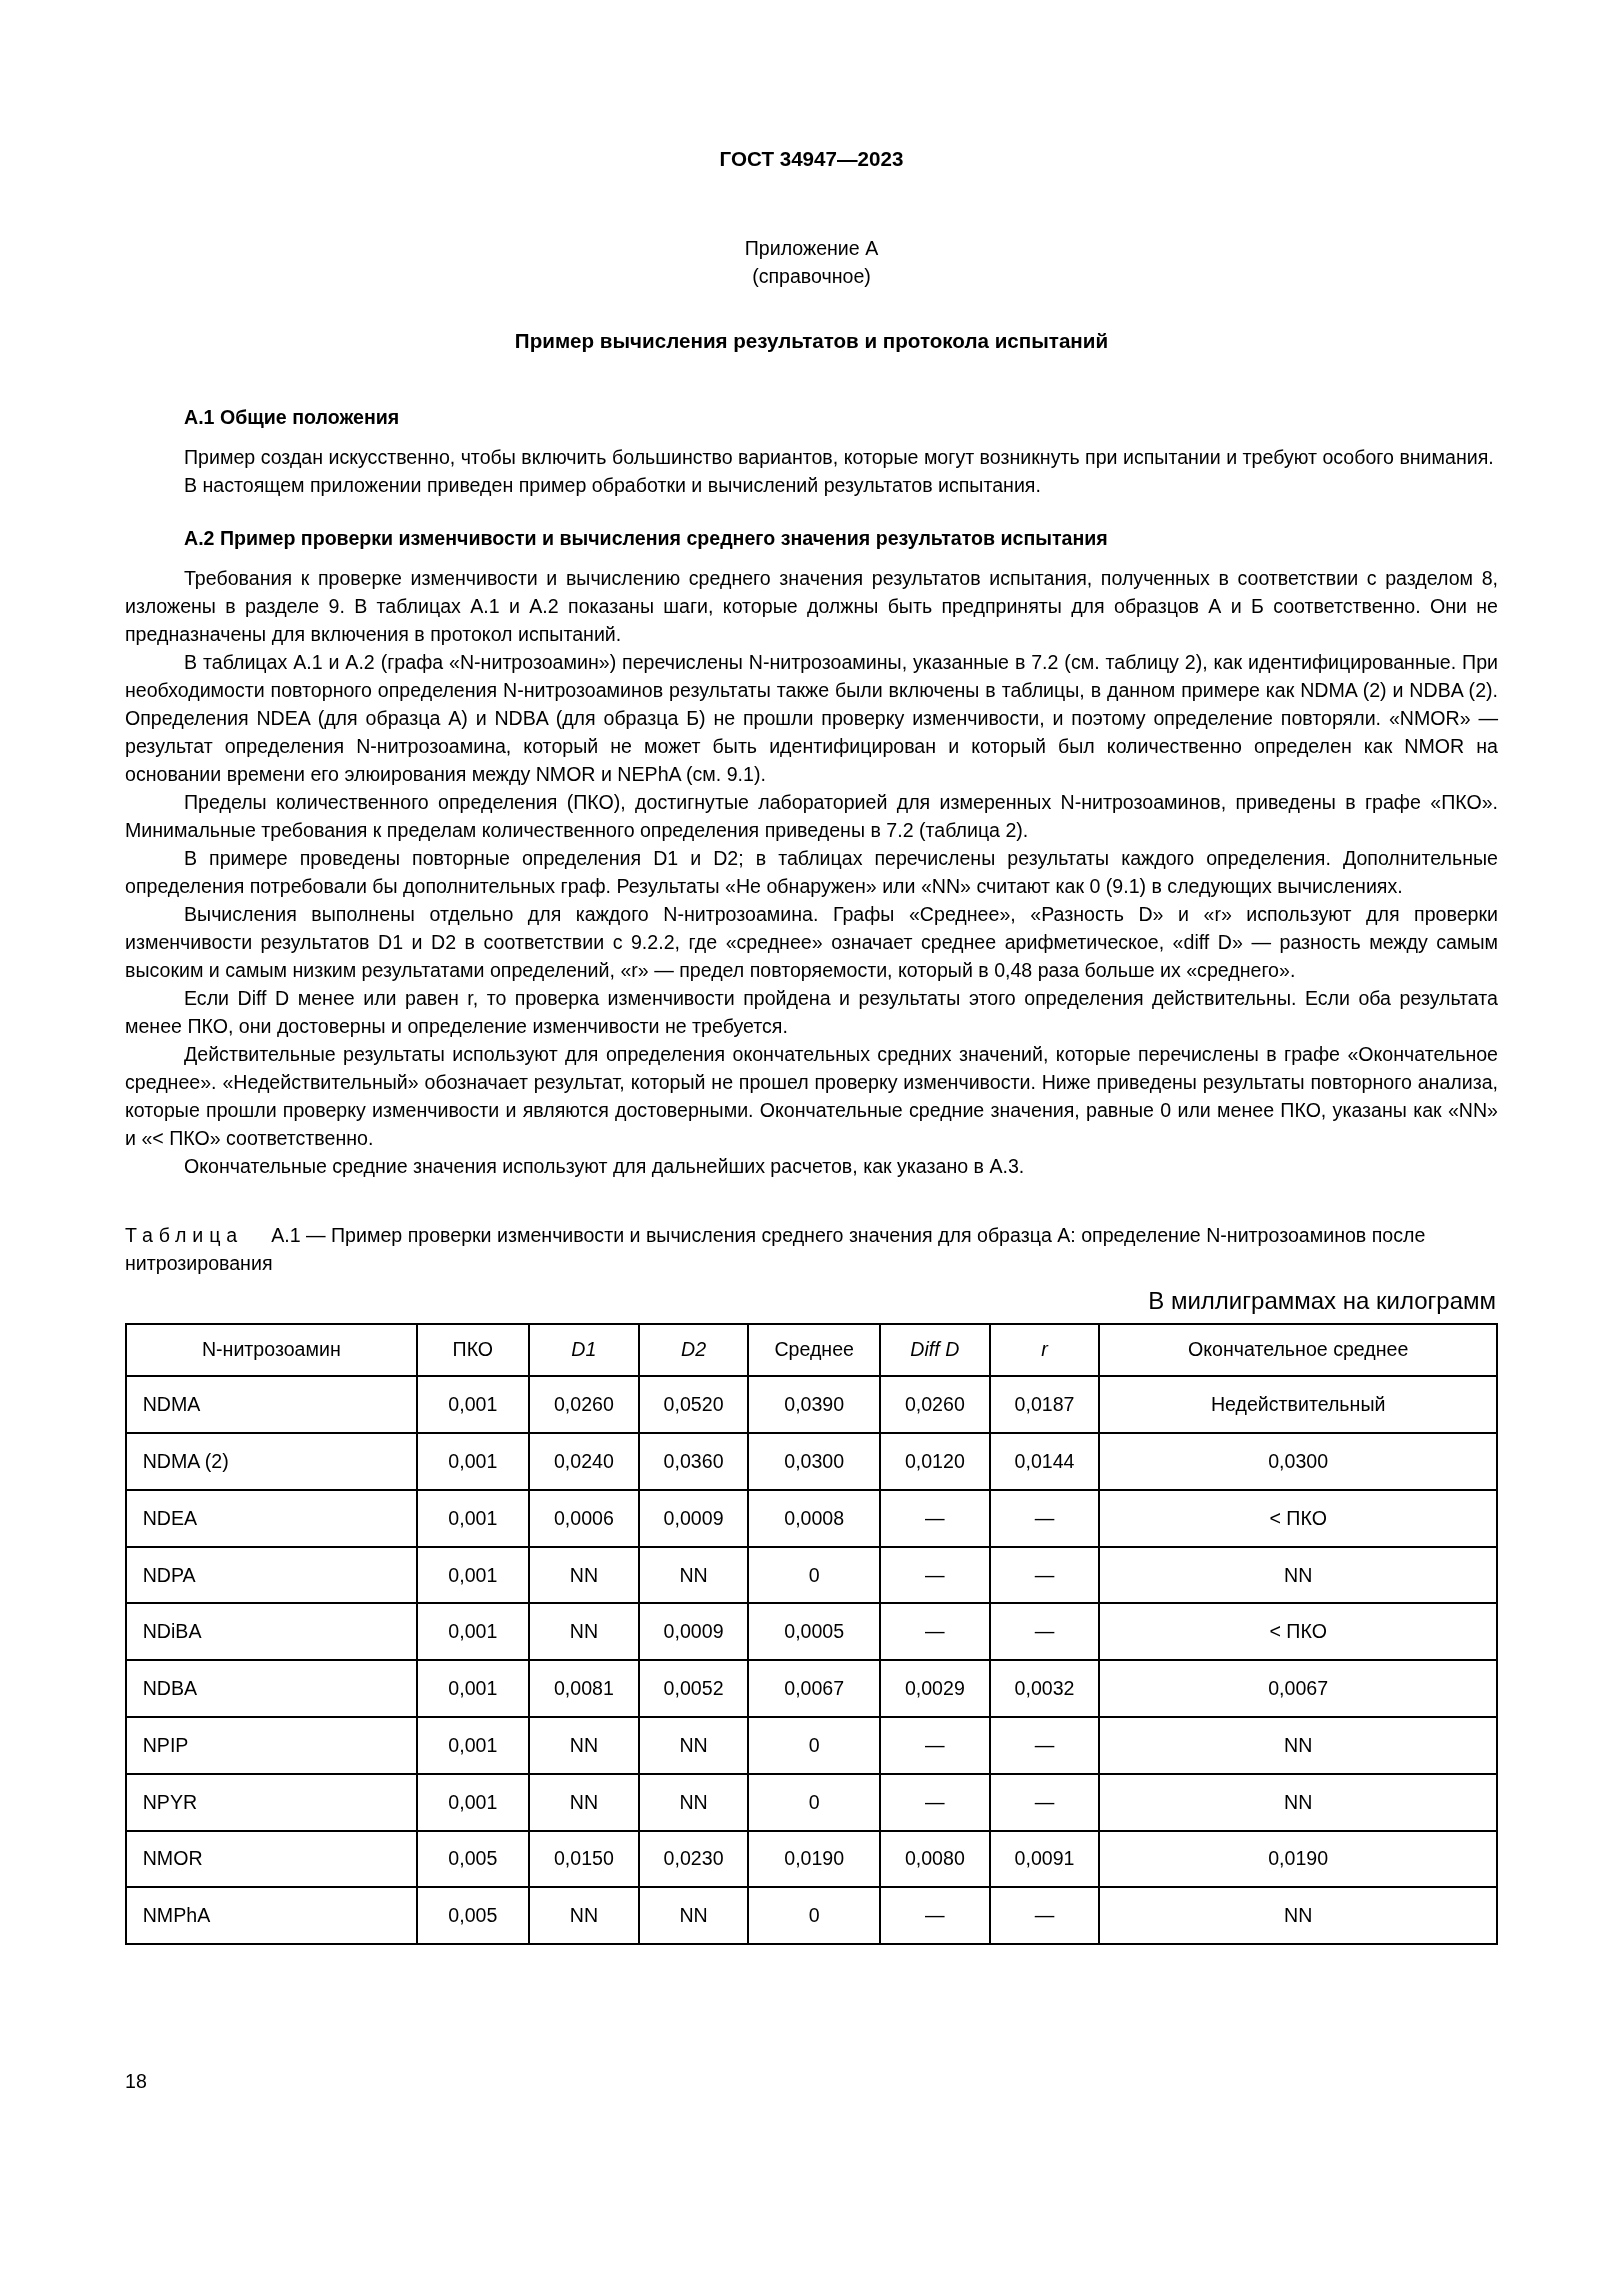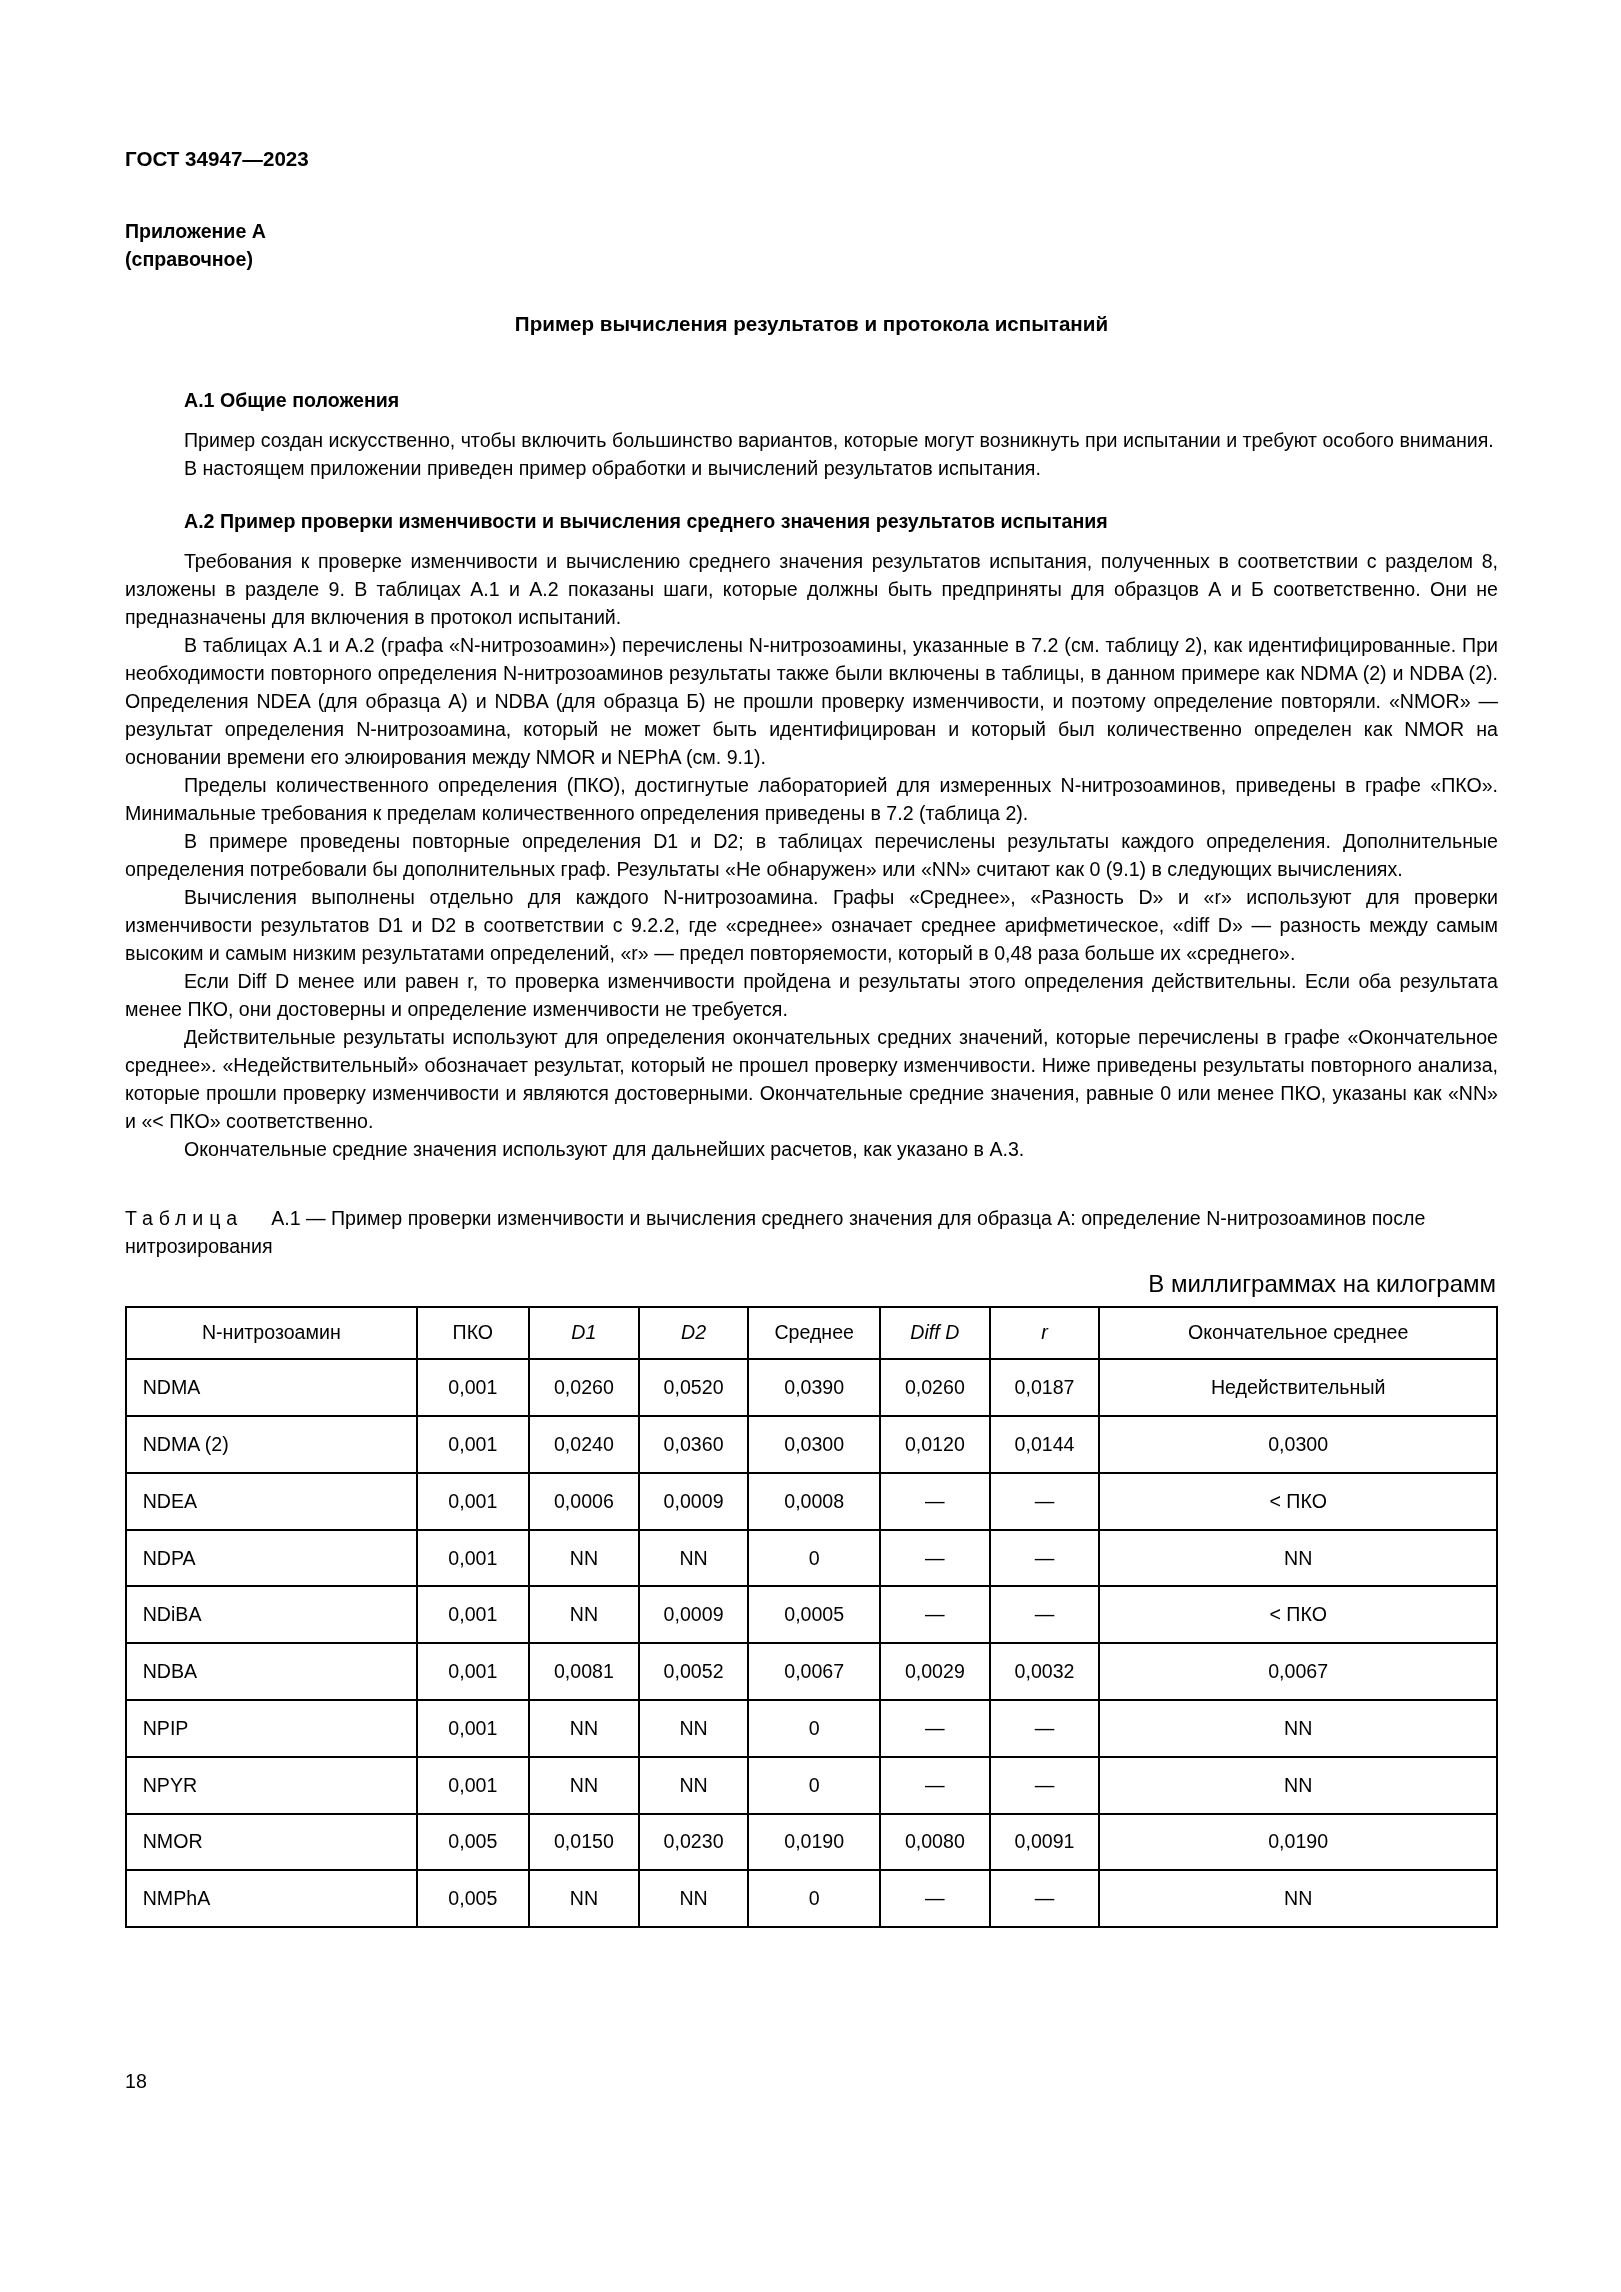--- a/index.html
+++ b/index.html
@@ -12,24 +12,26 @@
     position: relative;
     overflow: hidden;
   }
   .page {
     box-sizing: border-box;
     padding: 147px 123px 0 125px;
   }
   .doc-header {
     font-size: 20.6px;
     font-weight: bold;
-    margin: 0 0 46px 0;
+    margin: 0 0 63px 0;
+    text-align: center;
   }
   .appendix-label, .appendix-kind {
-    font-weight: bold;
+    text-align: center;
+    font-weight: normal;
     font-size: 19.6px;
     line-height: 28px;
     margin: 0;
   }
   .appendix-title {
     text-align: center;
     font-weight: bold;
     font-size: 20.6px;
     margin: 39px 0 51px 0;
   }

